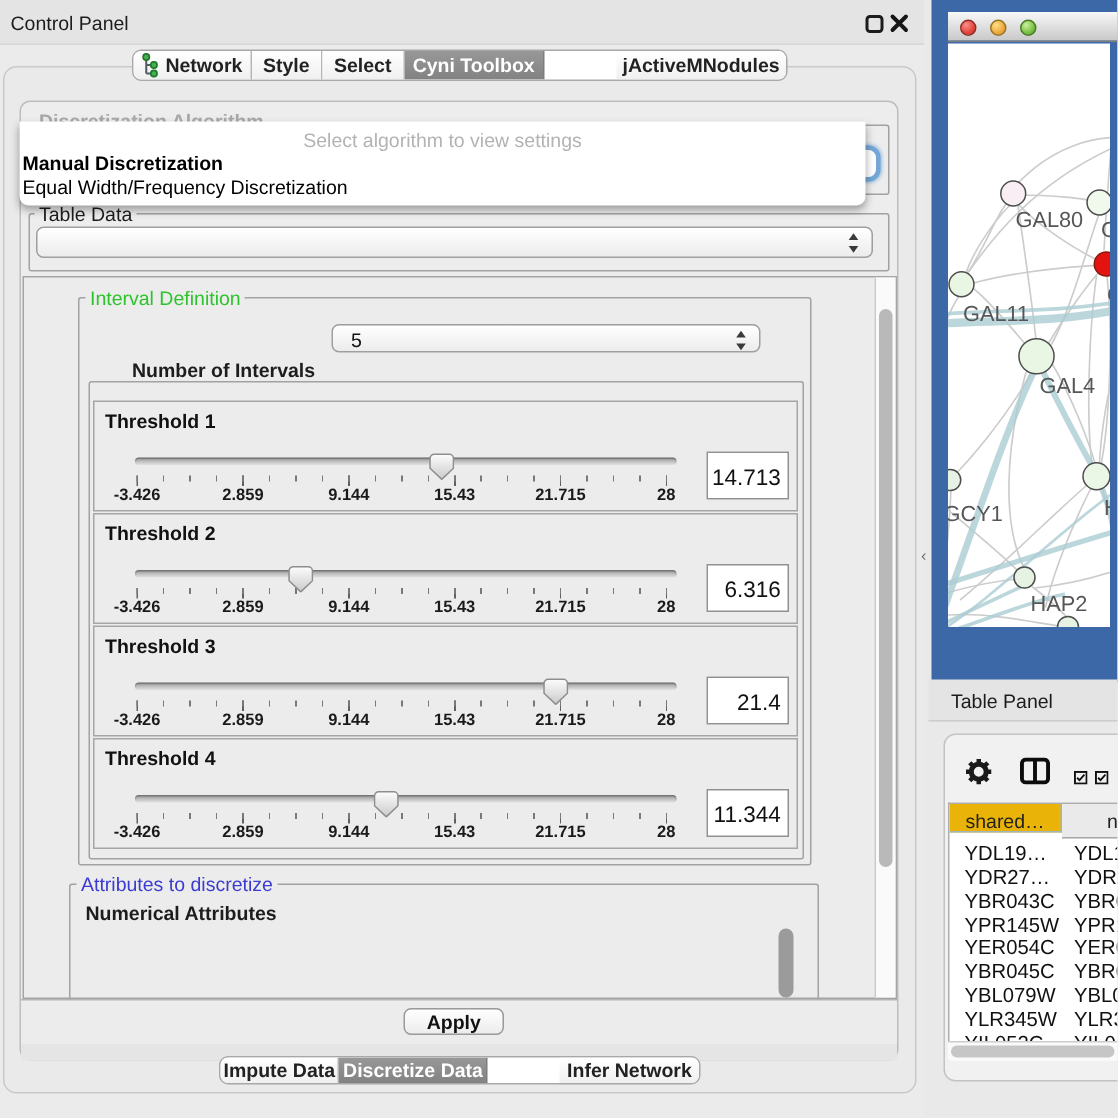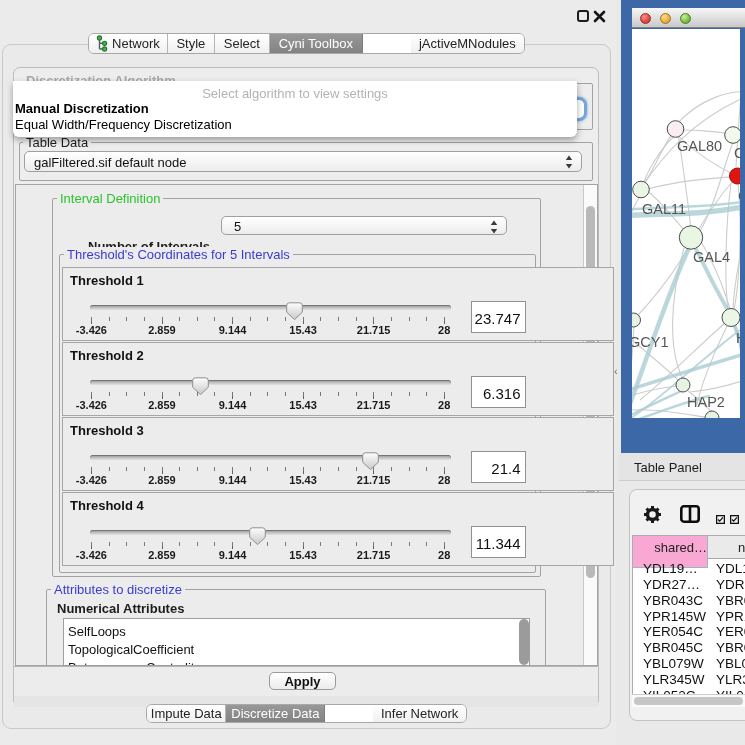--- a/index.html
+++ b/index.html
@@ -14,21 +14,21 @@
 #titlebar { left:0; top:0; width:616px; height:30px; background:#e4e4e4; border-bottom:1px solid #d6d6d6; }
 #titlebar .t { position:absolute; left:7px; top:8px; font-size:13px; color:#1c1c1c; }
 #floatbtn { left:577px; top:10px; width:12px; height:12px; border:2px solid #1c1c1c; border-radius:3px; }
 #closebtn { left:593px; top:9px; }
 
 #outerpanel { left:2px; top:44px; width:609px; height:685px; background:#eaeaea; border:1px solid #c9c9c9; border-radius:9px; }
 #innerpanel { left:13px; top:67px; width:586px; height:640px; background:#ededed; border:1px solid #bdbdbd; border-radius:7px; }
 
 
 .tabbar { display:flex; border:1px solid #a8a8a8; border-radius:6px; overflow:hidden; background:#fff; }
-.tabbar .tb { font-size:13px; font-weight:normal; color:#222; text-align:left; background:linear-gradient(#ffffff,#f0f0f0); border-right:1px solid #b5b5b5; display:flex; align-items:center; justify-content:center; }
+.tabbar .tb { font-size:13px; font-weight:bold; color:#222; text-align:left; background:linear-gradient(#ffffff,#f0f0f0); border-right:1px solid #b5b5b5; display:flex; align-items:center; justify-content:center; }
 .tabbar .tb:last-child { border-right:none;margin-left:48px; }
 .tabbar .sel { background:linear-gradient(#989898,#828282); color:#fff; border-right-color:#7d7d7d; }
 #toptabs { left:88px; top:33px; width:437px; height:21px; }
 #bottabs { left:146px; top:704px; width:321px; height:19px; }
 
 
 .grp { border:1px solid #a2a2a2; border-radius:2px; }
 .grplabel { position:absolute; font-size:13px; padding:0 3px; background:#ededed; }
 .green { color:#2cc32c; }
 .blue { color:#3b3bd1; }
@@ -60,21 +60,21 @@
 #vsbthumb { left:585.5px; top:206px; width:9px; height:372px; background:#b9b9b9; border-radius:4.5px; }
 
 
 #idgrp { left:52px; top:198px; width:489px; height:379px; }
 #idlabel { left:57px; top:191px; background:#ececec; }
 #noi { left:88px; top:218px;margin-top:21px; }
 #noicombo { left:221px; top:216px; width:286px; height:19px; }
 #thgrp { left:59px; top:254px; width:477px; height:319px; }
 #thlabel { left:64px; top:247px; background:#ececec; }
 
-.tbox { left:62px; width:552px; height:74px; border:1px solid #a6a6a6; background:#ececec; }
+.tbox { left:62px; width:470px; height:74px; border:1px solid #a6a6a6; background:#ececec; }
 .tname { position:absolute; left:7px; top:5px; font-size:13px; font-weight:bold; color:#111; }
 .track { position:absolute; left:27px; top:37px; width:361px; height:5px; border-radius:2.5px; background:linear-gradient(#9a9a9a,#e2e2e2); box-shadow:inset 0 1px 1px rgba(0,0,0,0.3); }
 .minort { position:absolute; left:27.9px; top:49px; width:354px; height:3.8px; background:repeating-linear-gradient(to right,#787878 0 1px,transparent 1px 17.64px); }
 .majort { position:absolute; left:27.9px; top:48.5px; width:354px; height:7px; background:repeating-linear-gradient(to right,#606060 0 1px,transparent 1px 70.56px); }
 .tl { position:absolute; top:56px; font-size:11px; font-weight:bold; color:#1a1a1a; transform:translateX(-50%); }
 .thumb { position:absolute; top:34px; }
 .vfield { position:absolute; left:408px; top:33px; width:55px; height:32px; background:#fff; border:1px solid #919191; font-size:15px; color:#111; text-align:right; padding:8px 4.5px 0 0; }
 
 
 #atgrp { left:46px; top:589px; width:500px; height:80px; }
@@ -90,32 +90,35 @@
 
 #netwin { left:620.5px; top:0; width:124.5px; height:455px; background:#3c68a8; }
 #nettitle { position:absolute; left:11.5px; top:8px; width:113px; height:20px; background:linear-gradient(#f8f8f8,#c8c8c8); border-bottom:1px solid #808080; }
 .light { position:absolute; top:4.5px; width:11px; height:11px; border-radius:50%; }
 #netcanvas { position:absolute; left:11.5px; top:29px; width:108px; height:389px; background:#fff; overflow:hidden; }
 
 #tpbar { left:619px; top:453px; width:126px; height:28px; background:#e4e4e4; border-bottom:1px solid #cccccc; }
 #tpbar .t { position:absolute; left:15px; top:7px; font-size:13px; color:#1c1c1c; }
 #tablepanel { left:629px; top:489px; width:130px; height:232px; background:#f1f1f1; border:1px solid #c3c3c3; border-radius:8px; }
 #tbl { left:632px; top:535px; width:113px; height:172px; background:#fff; border-left:1px solid #adadad; border-top:1px solid #adadad; overflow:hidden; }
-#th1 { position:absolute; left:0; top:0; width:75px; height:32px; background:#f9a8d4; border-right:1px solid #9fb6c0; border-bottom:1px solid #9fb6c0; font-size:13px; color:#222; text-align:right; padding-top:4px; }
+#th1 { position:absolute; left:0; top:0; width:75px; height:19px; background:#eab308; border-right:1px solid #9fb6c0; border-bottom:1px solid #9fb6c0; font-size:13px; color:#222; text-align:center; padding-top:4px; }
 #th2 { position:absolute; left:75px; top:0; width:62px; height:23px; background:#eaeaea; border-bottom:1px solid #a8a8a8; font-size:13px; color:#222; padding:4px 0 0 30px; }
 .trow { position:absolute; left:0; width:200px; height:16px; font-size:13.5px; color:#111; }
 .trow .c1 { position:absolute; left:10px; top:1px; }
 .trow .c2 { position:absolute; left:83px; top:1px; }
 #hsb { left:632px; top:694px; width:113px; height:13px; background:#fafafa; border-top:1px solid #ccc; }
 #hsbthumb { position:absolute; left:2px; top:2px; width:109px; height:8px; background:#c6c6c6; border-radius:4px; }
 #splitarrow { left:614px; top:365px; font-size:11px; color:#6f6f6f; }
 </style>
 </head>
 <body>
 <div class="abs" id="lwin">
+  <div class="abs" id="titlebar">
+      <span class="t">Control Panel</span>
+    </div>
   <div class="abs" id="floatbtn"></div>
   <div class="abs" id="closebtn"><svg width="13" height="13" viewBox="0 0 13 13">
         <path d="M2 2 L11 11 M11 2 L2 11" stroke="#161616" stroke-width="2.6" stroke-linecap="round"></path>
       </svg></div>
 
   <div class="abs" id="outerpanel"></div>
   <div class="abs" id="innerpanel"></div>
 
   <div class="abs tabbar" id="toptabs">
     <div class="tb" style="width:89px;">
@@ -134,21 +137,20 @@
     <div class="tb" style="width:128px;">jActiveMNodules</div>
   </div>
 
   <div class="abs grp" id="dgrp"></div>
   <div class="abs" id="dlabel">Discretization Algorithm</div>
   <div class="abs" id="dcombo"></div>
 
   <div class="abs grp" id="tdgrp"></div>
   <div class="abs grplabel r13" id="tdlabel" style="background:#ededed;color:#1d1d1d;">Table Data</div>
   <div class="abs combo" id="tdcombo">
-      <span class="cv">galFiltered.sif default node</span>
     <span class="updown" style="right:8px;top:3px;">
         <svg width="8" height="14" viewBox="0 0 8 14">
           <path d="M4 0.5 L7.2 5 L0.8 5 Z" fill="#3a3a3a"></path>
           <path d="M4 13.5 L7.2 9 L0.8 9 Z" fill="#3a3a3a"></path>
         </svg>
       </span>
   </div>
 
   <div class="abs" id="scrollpane"></div>
   <div class="abs" id="vsb"></div>
@@ -160,21 +162,20 @@
   <div class="abs combo" id="noicombo">
       <span class="cv" style="top:2px;left:12px;">5</span>
     <span class="updown" style="right:8px;top:2.5px;">
         <svg width="8" height="14" viewBox="0 0 8 14">
           <path d="M4 0.5 L7.2 5 L0.8 5 Z" fill="#3a3a3a"></path>
           <path d="M4 13.5 L7.2 9 L0.8 9 Z" fill="#3a3a3a"></path>
         </svg>
       </span>
   </div>
   <div class="abs grp" id="thgrp"></div>
-  <div class="abs grplabel blue" id="thlabel">Threshold's Coordinates for 5 Intervals</div>
 
   <div class="abs tbox" style="top:267px;" id="tb1">
       <div class="tname">Threshold 1</div>
       <div class="track"></div>
       <div class="majort"></div>
       <div class="minort"></div>
       <div class="tl" style="left:28.4px;">-3.426</div>
       <div class="tl" style="left:98.96000000000001px;">2.859</div>
       <div class="tl" style="left:169.52px;">9.144</div>
       <div class="tl" style="left:240.08px;">15.43</div>
@@ -182,21 +183,21 @@
       <div class="tl" style="left:381.2px;">28</div>
       <div class="thumb" style="left:223.47844px;"><svg width="17" height="18" viewBox="0 0 17 18">
           <defs>
             <linearGradient id="tg0" x1="0" y1="0" x2="0" y2="1">
               <stop offset="0" stop-color="#fdfdfd"></stop>
               <stop offset="1" stop-color="#c9c9c9"></stop>
             </linearGradient>
           </defs>
           <path d="M3.5 0.8 L13.5 0.8 A 2.8 2.8 0 0 1 16.3 3.6 L16.3 10.2 L8.5 17.6 L0.7 10.2 L0.7 3.6 A 2.8 2.8 0 0 1 3.5 0.8 Z" fill="url(#tg0)" stroke="#8e8e8e" stroke-width="1"></path>
         </svg></div>
-      <div class="vfield">23.747</div>
+      <div class="vfield">14.713</div>
     </div>
   <div class="abs tbox" style="top:342px;" id="tb2">
       <div class="tname">Threshold 2</div>
       <div class="track"></div>
       <div class="majort"></div>
       <div class="minort"></div>
       <div class="tl" style="left:28.4px;">-3.426</div>
       <div class="tl" style="left:98.96000000000001px;">2.859</div>
       <div class="tl" style="left:169.52px;">9.144</div>
       <div class="tl" style="left:240.08px;">15.43</div>
@@ -254,25 +255,20 @@
             </linearGradient>
           </defs>
           <path d="M3.5 0.8 L13.5 0.8 A 2.8 2.8 0 0 1 16.3 3.6 L16.3 10.2 L8.5 17.6 L0.7 10.2 L0.7 3.6 A 2.8 2.8 0 0 1 3.5 0.8 Z" fill="url(#tg3)" stroke="#8e8e8e" stroke-width="1"></path>
         </svg></div>
       <div class="vfield">11.344</div>
     </div>
 
   <div class="abs grp" id="atgrp"></div>
   <div class="abs grplabel blue" id="atlabel">Attributes to discretize</div>
   <div class="abs b13" id="numattr">Numerical Attributes</div>
-  <div class="abs" id="attrlist">
-    <div style="top:5px;">SelfLoops</div>
-    <div style="top:23px;">TopologicalCoefficient</div>
-    <div style="top:41px;">BetweennessCentrality</div>
-  </div>
   <div class="abs" id="attrsb"></div>
 
   <div class="abs" id="applypanel"></div>
   <div class="abs" style="left:14px; top:696px; width:584px; height:11px; background:#e5e5e5;"></div>
   <div class="abs" id="applybtn">Apply</div>
 
   <div class="abs" id="popup">
     <div class="p1">Select algorithm to view settings</div>
     <div class="p2">Manual Discretization</div>
     <div class="p3">Equal Width/Frequency Discretization</div>

